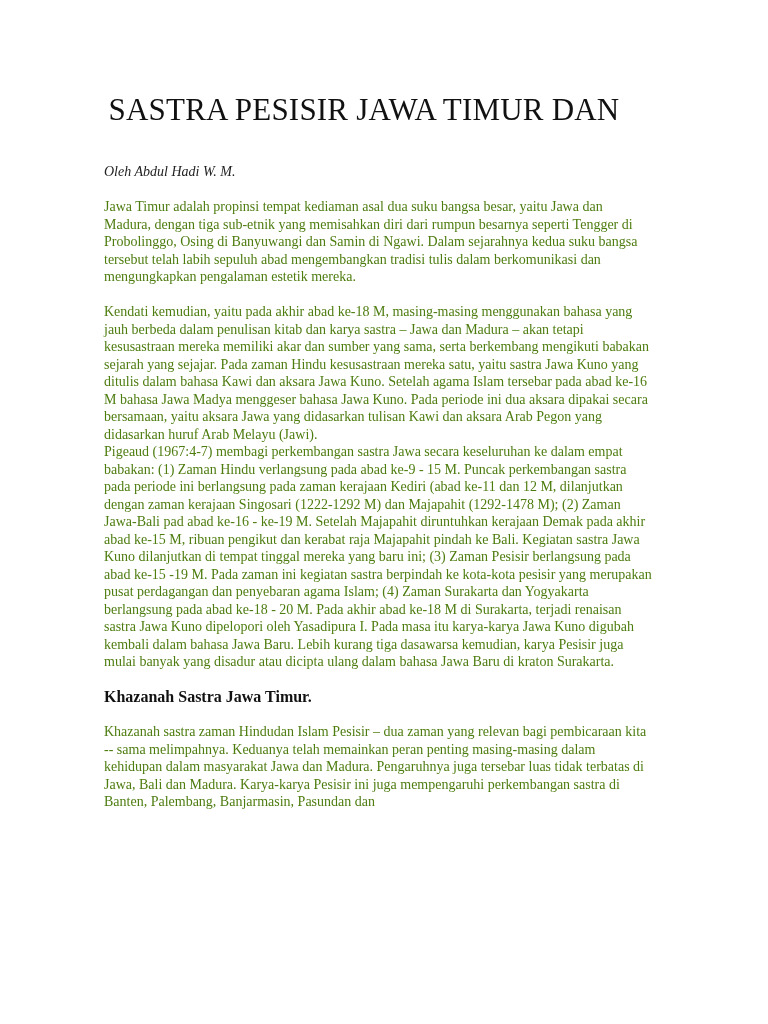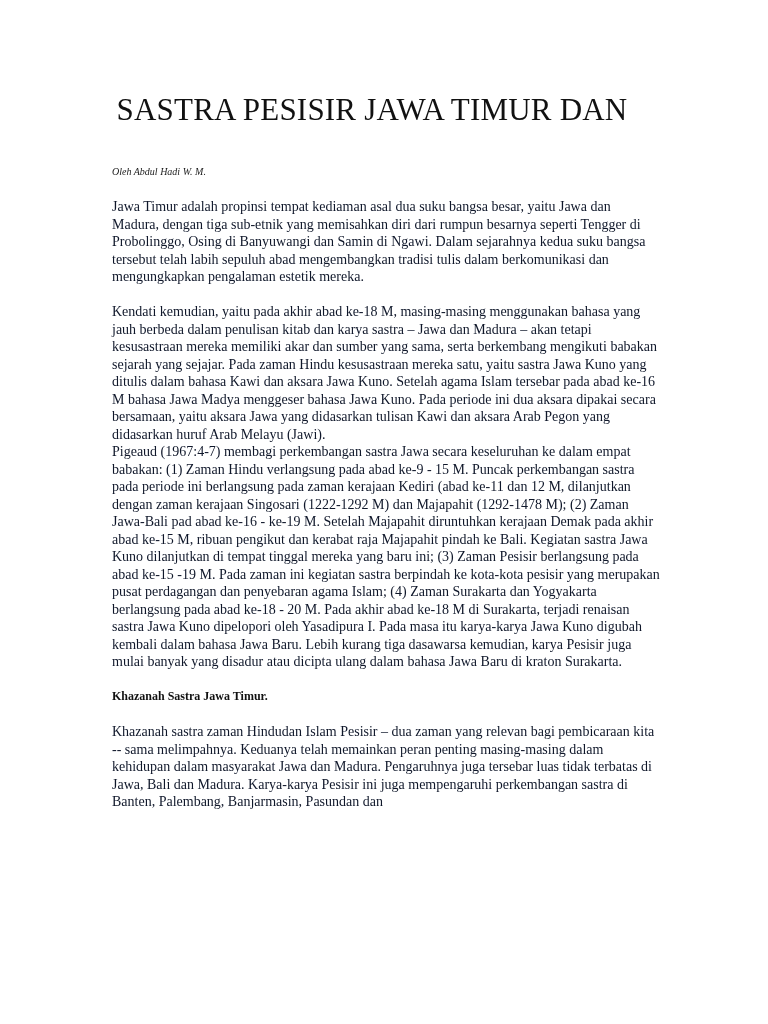--- a/index.html
+++ b/index.html
@@ -10,51 +10,51 @@
     body {
       width: 768px;
       height: 1024px;
       overflow: hidden;
       position: relative;
       font-family: "Liberation Serif", "DejaVu Serif", serif;
       color: #1a1a1a;
     }
     .page {
       position: absolute;
-      left: 112px;
+      left: 104px;
       top: 92px;
       width: 548px;
     }
     .title {
       font-size: 31px;
       font-weight: normal;
       line-height: 36px;
       text-align: center;
       margin: 0;
       letter-spacing: 0.2px;
       color: #111;
       width: 520px;
     }
     .author {
       font-style: italic;
-      font-size: 10px;
+      font-size: 14px;
       line-height: 17.5px;
       margin: 35px 0 0 0;
       color: #222;
     }
     p.body-text {
       font-size: 14px;
       line-height: 17.5px;
       margin: 0;
-      color: #0f172a;
+      color: #4d7c0f;
     }
     .gap { height: 17.5px; }
     .section-heading {
       font-weight: bold;
-      font-size: 12px;
+      font-size: 16px;
       line-height: 17.5px;
       margin: 0;
       color: #111;
     }
   </style>
 </head>
 <body>
 
 <div class="page">
   <h1 class="title">

